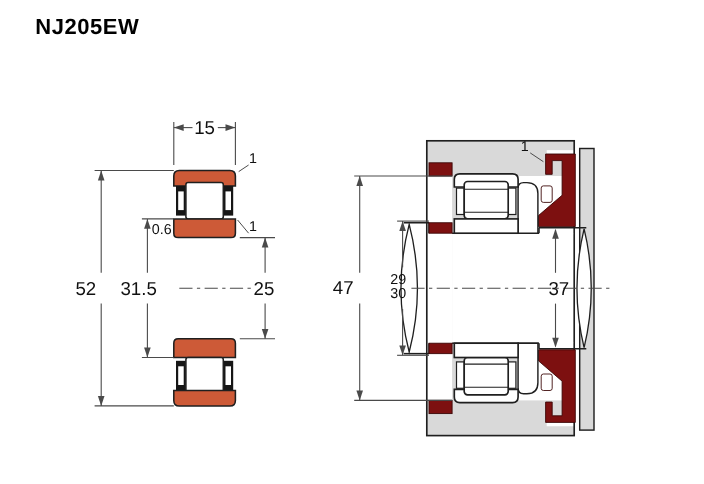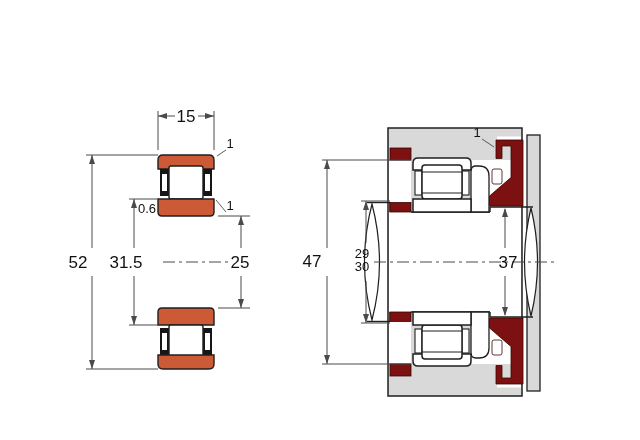--- a/index.html
+++ b/index.html
@@ -9,20 +9,21 @@
          letter-spacing:0.5px;}
   svg text{font-family:"Liberation Sans", sans-serif;fill:#111;}
   .dim{font-size:17px;}
   .dim-sm{font-size:13px;}
   .frac{font-size:13px;}
 </style>
 </head>
 <body>
 
 <div class="page">
+  <div class="title">NJ205EW</div>
 
   <svg width="640" height="440" viewBox="0 0 640 440">
 
     <g>
 
       <g>
         <path d="M158,169 L158,160 Q158,155 163,155 L209,155 Q214,155 214,160 L214,169 Z" fill="#CD5A37" stroke="#1f1f1f" stroke-width="1.4"></path>
         <rect x="160" y="169" width="9" height="27" fill="#161616"></rect>
         <rect x="162" y="174" width="5" height="17" fill="#fff"></rect>
         <rect x="203" y="169" width="9" height="27" fill="#161616"></rect>

